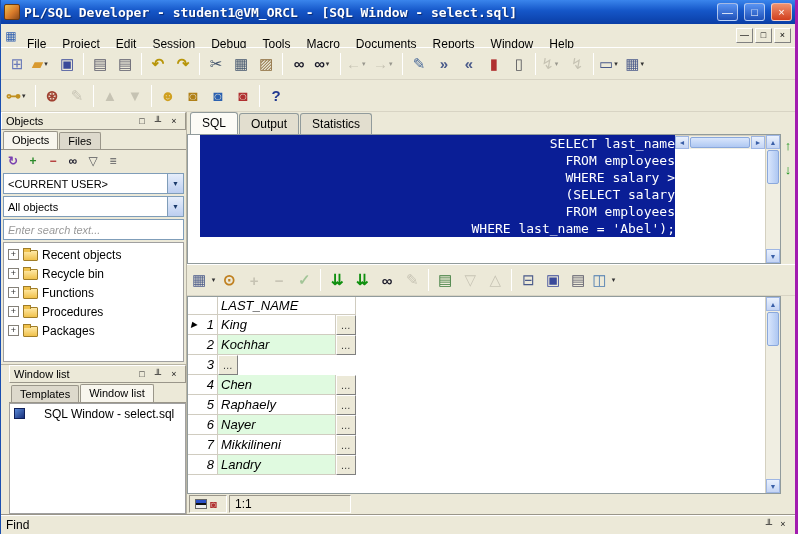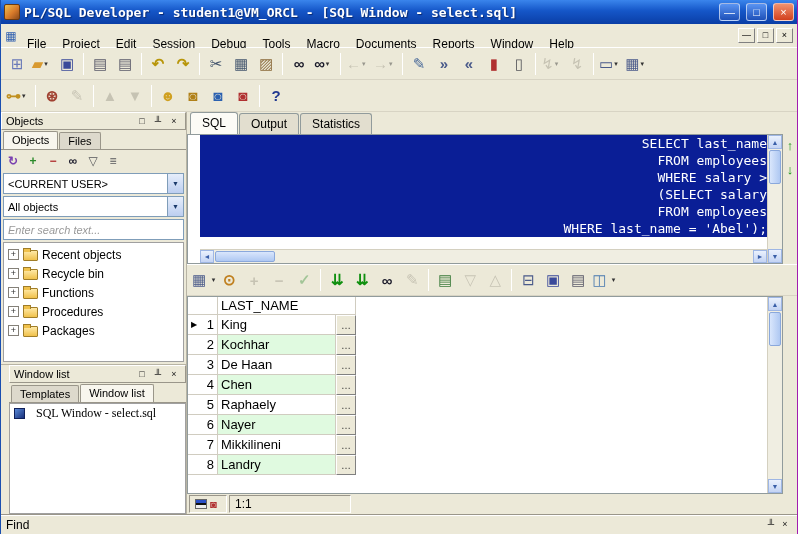--- a/index.html
+++ b/index.html
@@ -1,18 +1,18 @@
 <!DOCTYPE html>
 <html><head>
 <meta charset="utf-8">
 <style>
   * { margin:0; padding:0; box-sizing:border-box; }
   html,body { width:798px; height:534px; overflow:hidden; }
   body { font-family:"Liberation Sans",sans-serif; font-size:12px; background:#ECE9D8; color:#000; }
-  .app { width:798px; height:534px; display:flex; flex-direction:column; border-left:1px solid #1A4FB0; border-right:1px solid #a21caf; }
+  .app { width:798px; height:534px; display:flex; flex-direction:column; border-left:1px solid #1A4FB0; border-right:3px solid #a21caf; }
 
   
   .titlebar { height:24px; flex:0 0 24px; display:flex; align-items:center; gap:4px; padding:0 3px;
     background:linear-gradient(180deg,#3A85EC 0%,#1556C8 45%,#0A3EA6 100%); }
   .app-icon { width:16px; height:16px; border-radius:2px;
     background:linear-gradient(135deg,#F2C14E 0%,#D87A2A 55%,#8A4A1A 100%); border:1px solid #6A3A10; }
   .title-text { flex:1; color:#fff; font-family:"DejaVu Sans Mono",monospace; font-weight:bold; font-size:13px;
     white-space:nowrap; overflow:hidden; text-shadow:1px 1px 1px #0A2A70; }
   .win-btn { width:21px; height:18px; margin-left:2px; border-radius:3px; color:#fff; font-size:11px; line-height:16px;
     text-align:center; background:linear-gradient(180deg,#5A94F2,#1E50B8); border:1px solid rgba(255,255,255,.6); cursor:default; }
@@ -67,51 +67,51 @@
   .search::placeholder { color:#999; font-style:italic; }
   .tree { flex:1; margin:1px 2px 2px; background:#fff; border:1px solid #A0A0A0; padding:2px 0; overflow:hidden; }
   .tree-item { display:flex; align-items:center; gap:4px; height:19px; padding-left:4px; font-size:12px; }
   .expander { width:11px; height:11px; flex:0 0 11px; border:1px solid #848078; background:#fff; color:#333;
     font-size:9px; line-height:9px; text-align:center; }
   .folder { width:15px; height:11px; flex:0 0 15px; background:linear-gradient(#FFE9A6,#F0C14B);
     border:1px solid #A07D28; border-radius:1px; position:relative; margin-top:2px; }
   .folder::before { content:""; position:absolute; top:-3px; left:-1px; width:6px; height:3px; background:#F0C14B;
     border:1px solid #A07D28; border-bottom:none; }
   .wl-list { flex:1; margin:0 0 0 0; background:#fff; border:1px solid #A0A0A0; overflow:hidden; }
-  .wl-item { display:flex; align-items:center; gap:11px; height:19px; padding-left:4px; font-size:12px;font-family:Liberation Serif, serif; }
+  .wl-item { display:flex; align-items:center; gap:19px; height:19px; padding-left:4px; font-size:12px; }
   .wl-ic { width:11px; height:11px; flex:0 0 11px; background:linear-gradient(135deg,#5A8AD8,#18307A); border:1px solid #10205A; }
 
   
   .main { flex:1; display:flex; flex-direction:column; min-width:0;text-align:right; }
   .tabstrip { height:22px; flex:0 0 22px; display:flex; align-items:flex-end; padding-left:3px; gap:1px; }
   .tab { padding:3px 11px; font-size:12px; border:1px solid #919B9C; border-bottom:none; border-radius:3px 3px 0 0;
     background:#E2DECF; }
   .tab.active { background:#FCFBF6; padding-bottom:4px; }
 
   .editor-row { height:130px; flex:0 0 130px; display:flex; }
   .editor-frame { flex:1; display:flex; border:1px solid #919B9C; background:#fff; min-width:0; }
-  .editor-col { flex:1; display:flex; flex-direction:column; min-width:0;padding-left:12px; }
+  .editor-col { flex:1; display:flex; flex-direction:row; min-width:0;padding-left:12px; }
   .editor { flex:1; background:#fff; font-family:"DejaVu Sans Mono",monospace; font-size:13px; line-height:17px; overflow:hidden; }
   .sql-line { display:block; color:#FFFFFF; background:#0A1E96; white-space:pre; padding-left:4px; min-height:17px; }
   .hscroll { height:14px; flex:0 0 14px; display:flex; background:#F0EEE2; border-top:1px solid #D4D0C0; }
   .vscroll { width:15px; flex:0 0 15px; display:flex; flex-direction:column; background:#F0EEE2; border-left:1px solid #D4D0C0; }
   .scroll-btn { flex:0 0 14px; height:14px; width:100%; display:flex; align-items:center; justify-content:center;
     font-size:7px; color:#3A5FA8; background:linear-gradient(180deg,#EAF1FD,#C4D4F4); border:1px solid #9EB6E4; }
   .hscroll .scroll-btn { width:14px; height:100%; flex:0 0 14px; }
   .vthumb { height:34px; margin:1px; background:linear-gradient(90deg,#D9E6FC,#AFC8F2); border:1px solid #8AA8DC; border-radius:2px; }
   .hthumb { width:60px; margin:1px; background:linear-gradient(180deg,#D9E6FC,#AFC8F2); border:1px solid #8AA8DC; border-radius:2px; }
   .scroll-track { flex:1; }
   .edge { width:14px; flex:0 0 14px; display:flex; flex-direction:column; align-items:center; padding-top:5px; gap:11px; }
   .nav-arrow { color:#109010; font-weight:bold; font-size:13px; line-height:13px; }
 
   .results-tb { border-top:1px solid #FFFFFF; }
   .results-row { flex:1; display:flex; min-height:0; }
   .grid-frame { flex:1; display:flex; border:1px solid #919B9C; background:#fff; min-width:0; }
   .grid { flex:1; overflow:hidden; background:#fff; }
-  .g-row { display:flex; height:20px; }
+  .g-row { display:flex; height:20px;font-style:italic; }
   .g-head { height:18px; }
   .g-cell { display:flex; align-items:center; padding:0 3px; font-size:13px; border-right:1px solid #D0CCC0;
     border-bottom:1px solid #D0CCC0; overflow:hidden; white-space:nowrap; }
   .c-num { width:30px; flex:0 0 30px; justify-content:flex-end; gap:2px; }
   .c-name { width:118px; flex:0 0 118px; }
   .c-name.h { width:138px; flex:0 0 138px; }
   .g-row.alt .c-name { background:#E0FAE0; }
   .c-dots { width:20px; flex:0 0 20px; justify-content:center; font-size:10px; color:#333; background:#ECE9D8;
     border:1px solid; border-color:#FFFFFF #808080 #808080 #FFFFFF; }
   .row-marker { font-size:8px; color:#000; margin-right:auto; }
@@ -499,21 +499,20 @@
                   <div class="g-cell c-num">
                     <span>2</span>
                   </div>
                   <div class="g-cell c-name">Kochhar</div>
                   <div class="g-cell c-dots">…</div>
                 </div>
                 <div class="g-row">
                   <div class="g-cell c-num">
                     <span>3</span>
                   </div>
-                  <div class="g-cell c-name">De Haan</div>
                   <div class="g-cell c-dots">…</div>
                 </div>
                 <div class="g-row alt">
                   <div class="g-cell c-num">
                     <span>4</span>
                   </div>
                   <div class="g-cell c-name">Chen</div>
                   <div class="g-cell c-dots">…</div>
                 </div>
                 <div class="g-row">

